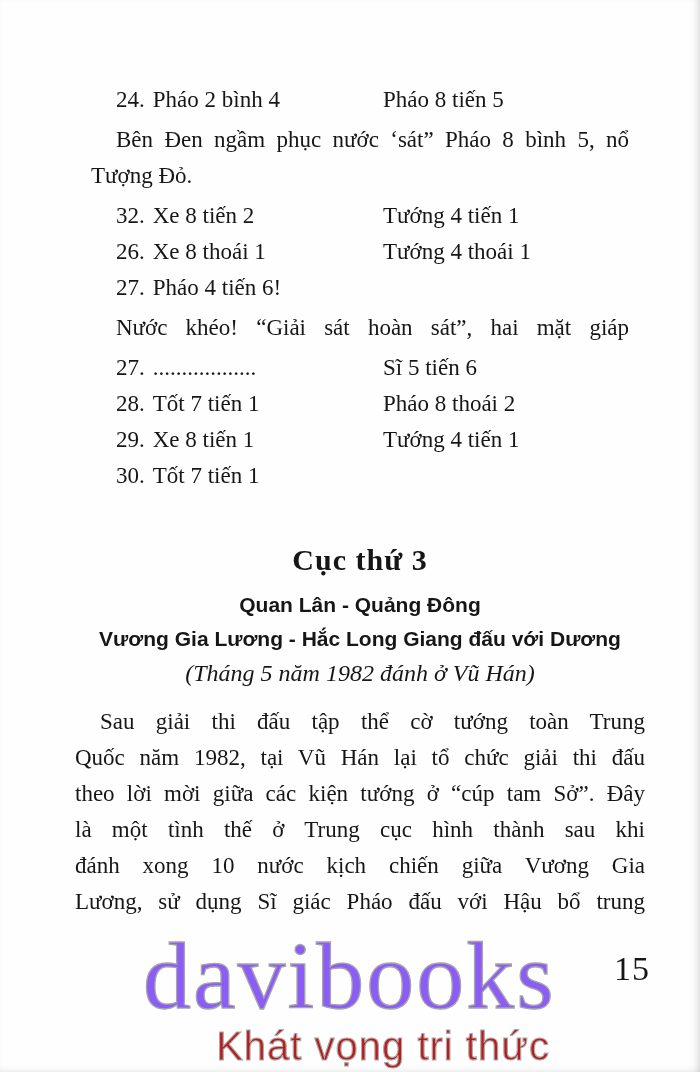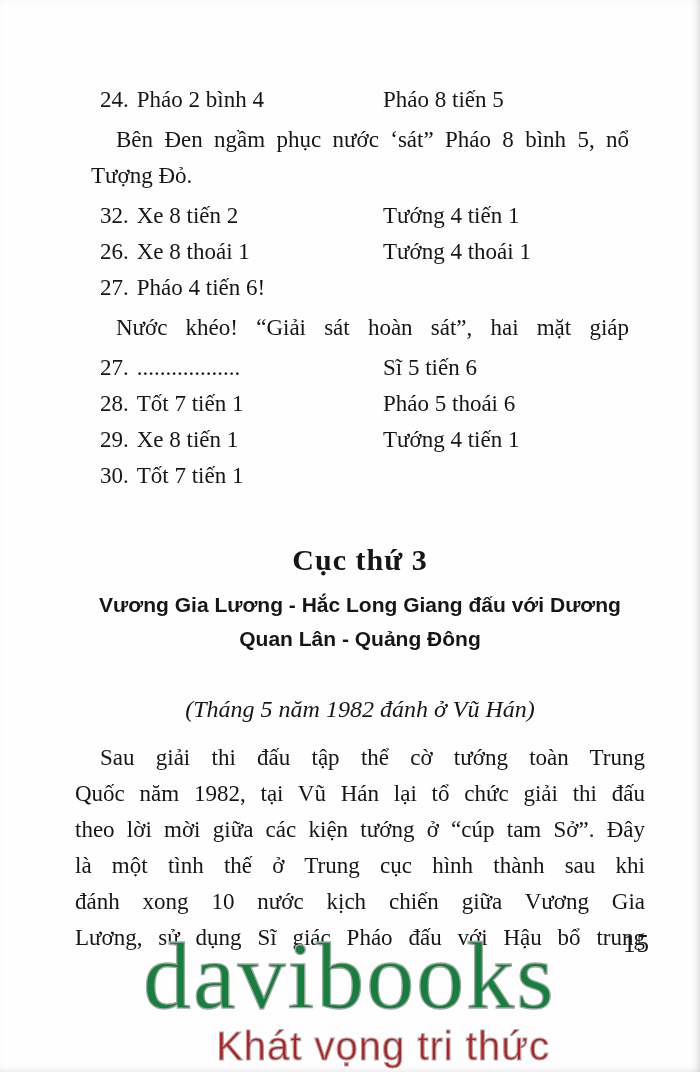--- a/index.html
+++ b/index.html
@@ -15,21 +15,21 @@
   }
   .content{
     position:absolute;
     left:75px; right:55px; top:82px;
     font-size:23px;
     line-height:36px;
   }
   
   .move-row{display:flex;}
   .m-left{width:283px;margin-left:25px;white-space:nowrap;}
-  .m-no{margin-right:8px;}
+  .m-no{margin-right:8px;margin-left:16px;}
   .m-right{flex:1;white-space:nowrap;}
   .note{margin:4px 16px;}
   .note .jline{
     text-align:justify;
     text-align-last:justify;
     text-indent:25px;
   }
   .note .lline{text-align:left;}
   
   .game-title{
@@ -46,46 +46,45 @@
     font-family:"Liberation Sans", sans-serif;
     font-weight:bold;
     font-size:21px;
     line-height:34px;
   }
   .game-date{
     text-align:center;
     font-style:italic;
     font-size:24px;
     line-height:34px;
-    margin-top:36px;
   }
   
   .body-par{margin-top:14px;}
   .body-par .pline{
     text-align:justify;
     text-align-last:justify;
     line-height:36px;
   }
   .body-par .pline.first{text-indent:25px;}
   
   .page-number{
     position:absolute;
-    top:930px; right:50px;
-    font-size:25px;
+    top:950px; right:50px;
+    font-size:34px;
     letter-spacing:1px;
     font-family:Liberation Serif, serif;
   }
   .wm-brand{
     position:absolute;
     left:143px; top:928px;
     font-family:"Liberation Serif", serif;
     font-size:96px;
     line-height:1;
     letter-spacing:2px;
-    color:#15803d;
+    color:#8b5cf6;
     -webkit-text-stroke:1.3px #a6a6a6;
     user-select:none;
   }
   .wm-tagline{
     position:absolute;
     right:150px; top:1026px;
     font-family:"Liberation Sans", sans-serif;
     font-size:40px;
     line-height:1;
     letter-spacing:1px;
@@ -126,34 +125,34 @@
     <div class="note">
       <div class="jline">Nước khéo! “Giải sát hoàn sát”, hai mặt giáp</div>
     </div>
 
     <div class="move-row">
       <span class="m-left"><span class="m-no">27.</span><span>..................</span></span>
       <span class="m-right">Sĩ 5 tiến 6</span>
     </div>
     <div class="move-row">
       <span class="m-left"><span class="m-no">28.</span><span>Tốt 7 tiến 1</span></span>
-      <span class="m-right">Pháo 5 thoái 6</span>
+      <span class="m-right">Pháo 8 thoái 2</span>
     </div>
     <div class="move-row">
       <span class="m-left"><span class="m-no">29.</span><span>Xe 8 tiến 1</span></span>
       <span class="m-right">Tướng 4 tiến 1</span>
     </div>
     <div class="move-row">
       <span class="m-left"><span class="m-no">30.</span><span>Tốt 7 tiến 1</span></span>
     </div>
 
     <h2 class="game-title">Cục thứ 3</h2>
     <div class="game-subtitle">
+      <div>Quan Lân - Quảng Đông</div>
       <div>Vương Gia Lương - Hắc Long Giang đấu với Dương</div>
-      <div>Quan Lân - Quảng Đông</div>
     </div>
     <div class="game-date">(Tháng 5 năm 1982 đánh ở Vũ Hán)</div>
 
     <div class="body-par">
       <div class="pline first">Sau giải thi đấu tập thể cờ tướng toàn Trung</div>
       <div class="pline">Quốc năm 1982, tại Vũ Hán lại tổ chức giải thi đấu</div>
       <div class="pline">theo lời mời giữa các kiện tướng ở “cúp tam Sở”. Đây</div>
       <div class="pline">là một tình thế ở Trung cục hình thành sau khi</div>
       <div class="pline">đánh xong 10 nước kịch chiến giữa Vương Gia</div>
       <div class="pline">Lương, sử dụng Sĩ giác Pháo đấu với Hậu bổ trung</div>

